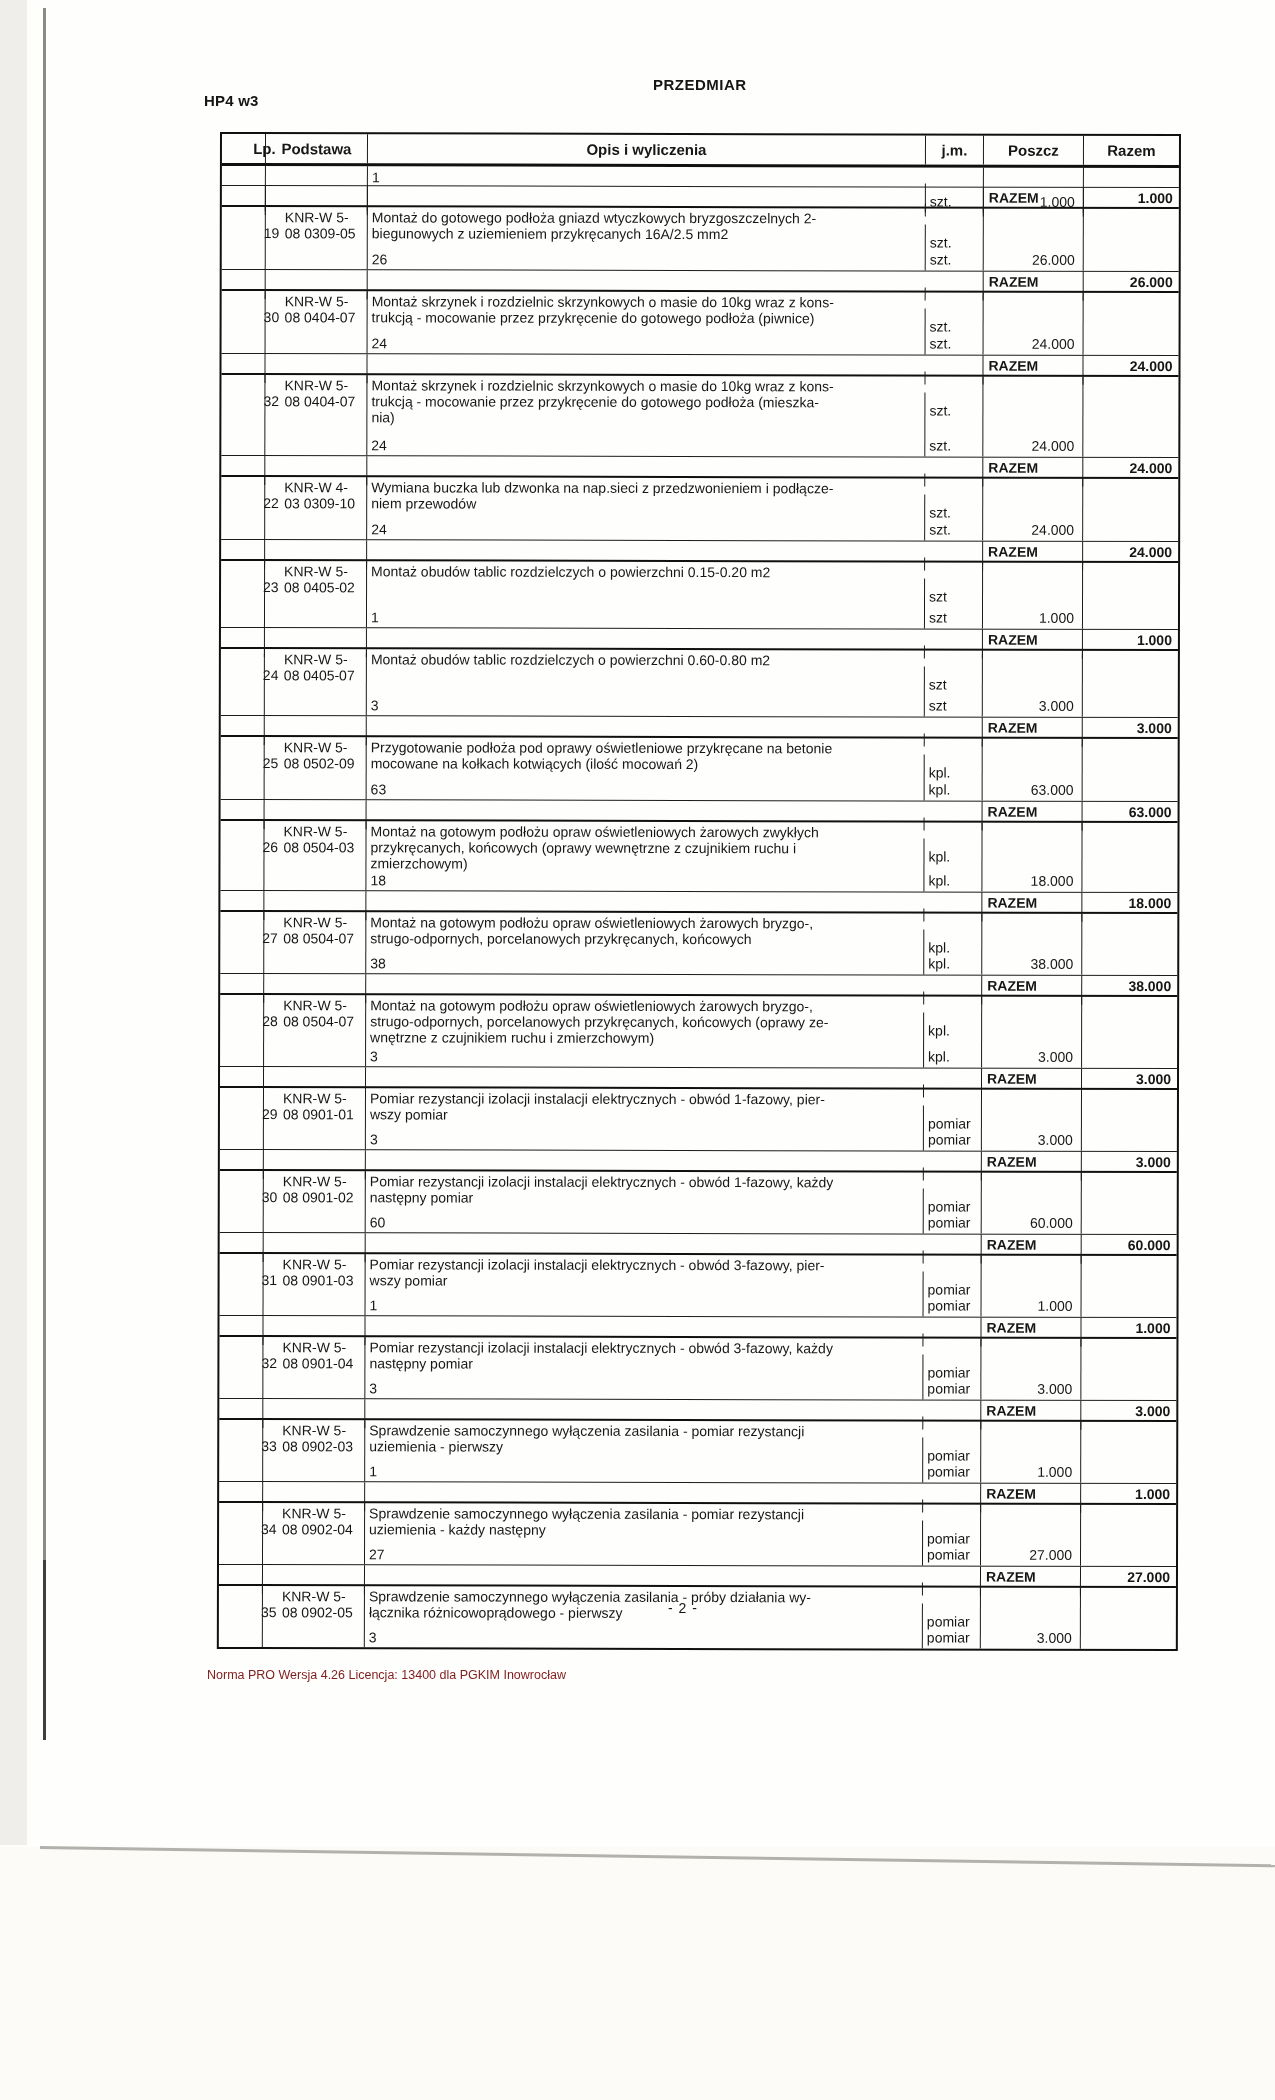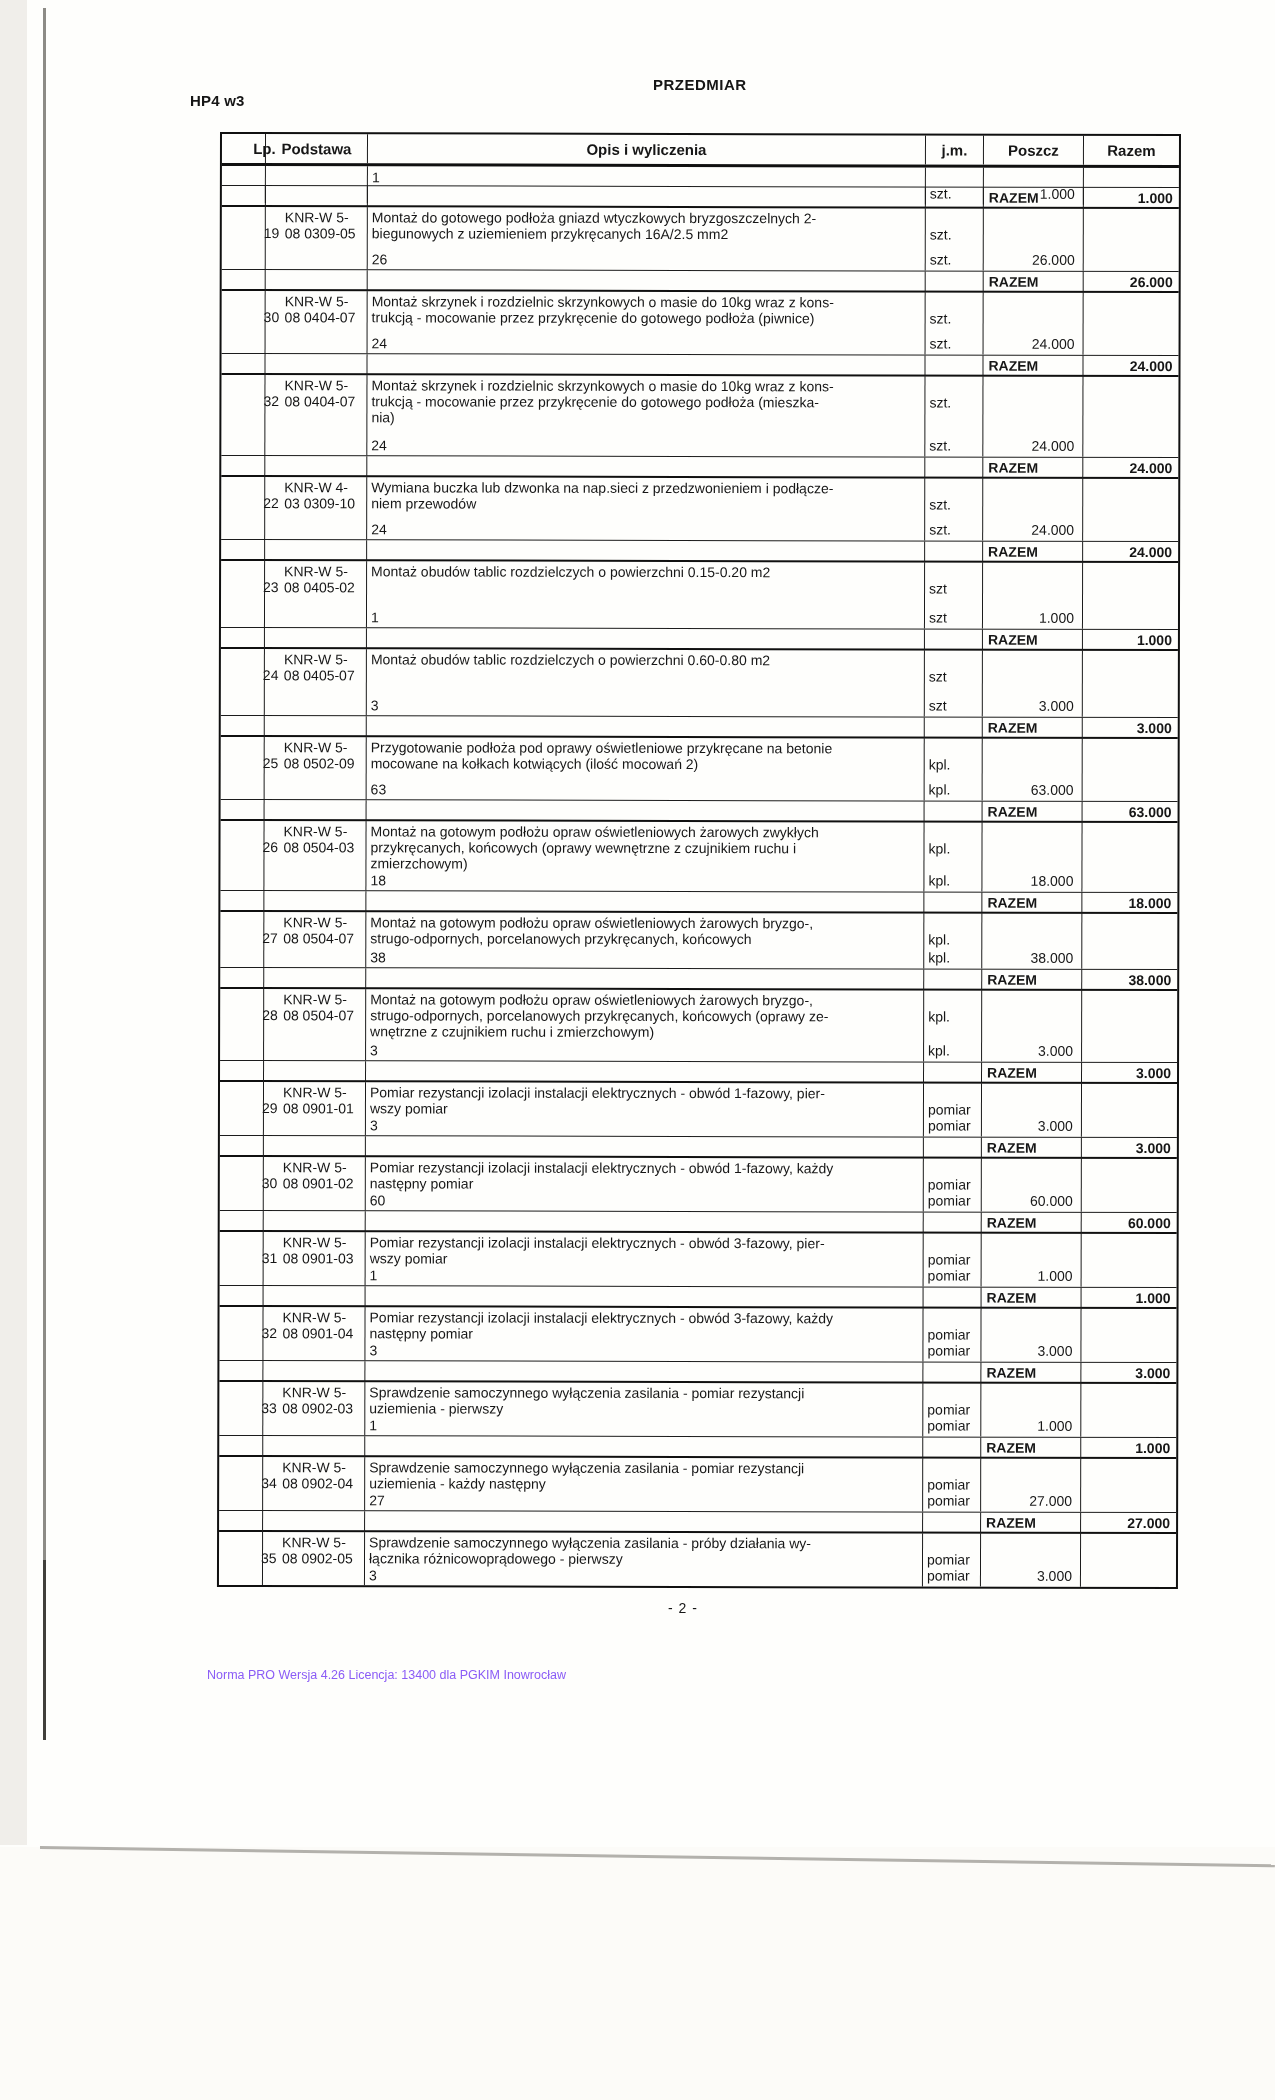--- a/index.html
+++ b/index.html
@@ -9,21 +9,21 @@
     font-family:"Liberation Sans", sans-serif;
     color:#161616;
     overflow:hidden;
   }
   .sheet{position:absolute;left:0;top:0;width:1275px;height:1847px;background:#fefefc;}
   .edge-strip{position:absolute;left:0;top:0;width:27px;height:1845px;background:#f0eeea;}
   .binding-line{position:absolute;left:43px;top:8px;width:3px;height:1555px;background:#8d8b86;}
   .binding-line-dark{position:absolute;left:43px;top:1560px;width:3px;height:180px;background:#413f3b;}
   .page-edge{position:absolute;left:40px;top:1846px;width:1235px;height:3px;background:#b3b1ac;
     transform:rotate(0.85deg);transform-origin:left center;}
-  .doc-code{position:absolute;left:190px;top:92px;font-size:15px;font-weight:700;letter-spacing:.2px;}
+  .doc-code{position:absolute;left:204px;top:92px;font-size:15px;font-weight:700;letter-spacing:.2px;}
   .doc-title{position:absolute;left:653px;top:76px;font-size:15px;font-weight:700;letter-spacing:.5px;}
 
   .ctable{
     position:absolute;left:220px;top:133px;width:957px;
     border:2.5px solid #101010;
     transform:rotate(0.12deg);transform-origin:center top;
     font-size:14px;line-height:16px;
     background:#fefefc;
   }
   .row{display:grid;grid-template-columns:43px 102px 558px 58px 100px 1fr;}
@@ -38,30 +38,30 @@
   .item.last{border-bottom:none;}
   .razemrow{height:19px;border-bottom:2px solid #101010;font-weight:700;}
   .razemrow .rl{padding:2px 0 0 5px;}
   .razemrow .rv{text-align:right;padding:2px 6px 0 0;}
 
   .c.lp{text-align:right;padding:18px 3px 0 0;}
   .c.pod{white-space:pre-line;padding:2px 0 0 19px;}
   .c.opis{display:flex;flex-direction:column;justify-content:space-between;padding:2px 4px 2px 4px;}
   .desc{white-space:pre-line;}
   .qty{padding-top:1px;}
-  .c.jm{display:flex;flex-direction:column;justify-content:space-between;padding:18px 2px 3px 4px;}
+  .c.jm{display:flex;flex-direction:column;justify-content:space-between;padding:10px 2px 3px 4px;margin-top:16px;}
   .c.poszcz{display:flex;align-items:flex-end;justify-content:flex-end;padding:0 8px 3px 0;}
   .carry .c.opis{justify-content:flex-start;}
   .carry .c.jm{justify-content:flex-start;}
 
   .b50{min-height:50px;} .b55{min-height:55px;} .b62{min-height:62px;}
   .b66{min-height:66px;} .b69{min-height:69px;} .b71{min-height:71px;} .b80{min-height:80px;}
 
   .page-num{position:absolute;left:668px;top:1600px;font-size:14px;letter-spacing:1px;}
-  .norma{position:absolute;left:207px;top:1668px;font-size:12.5px;color:#8b5cf6;}
+  .norma{position:absolute;left:207px;top:1668px;font-size:12.5px;color:#7f1d1d;}
 </style>
 </head>
 <body>
 
 <div class="sheet">
   <div class="edge-strip"></div>
   <div class="binding-line"></div>
   <div class="binding-line-dark"></div>
 
   <div class="doc-code">HP4 w3</div>

